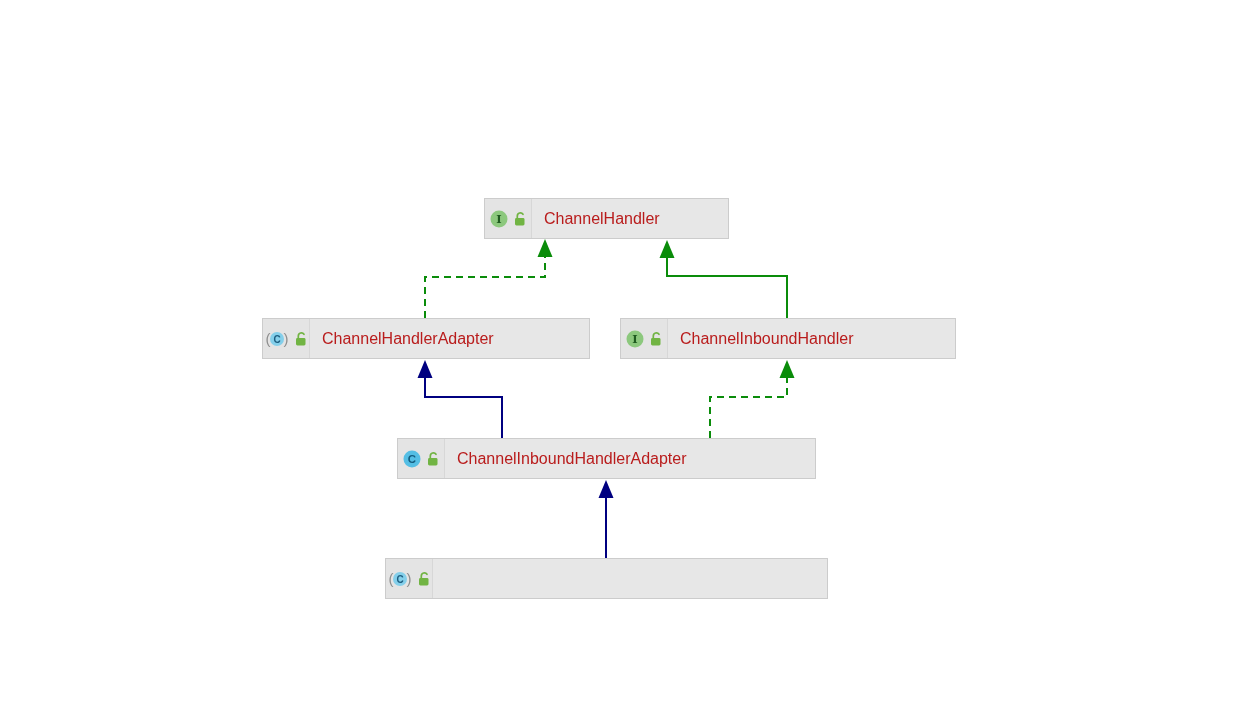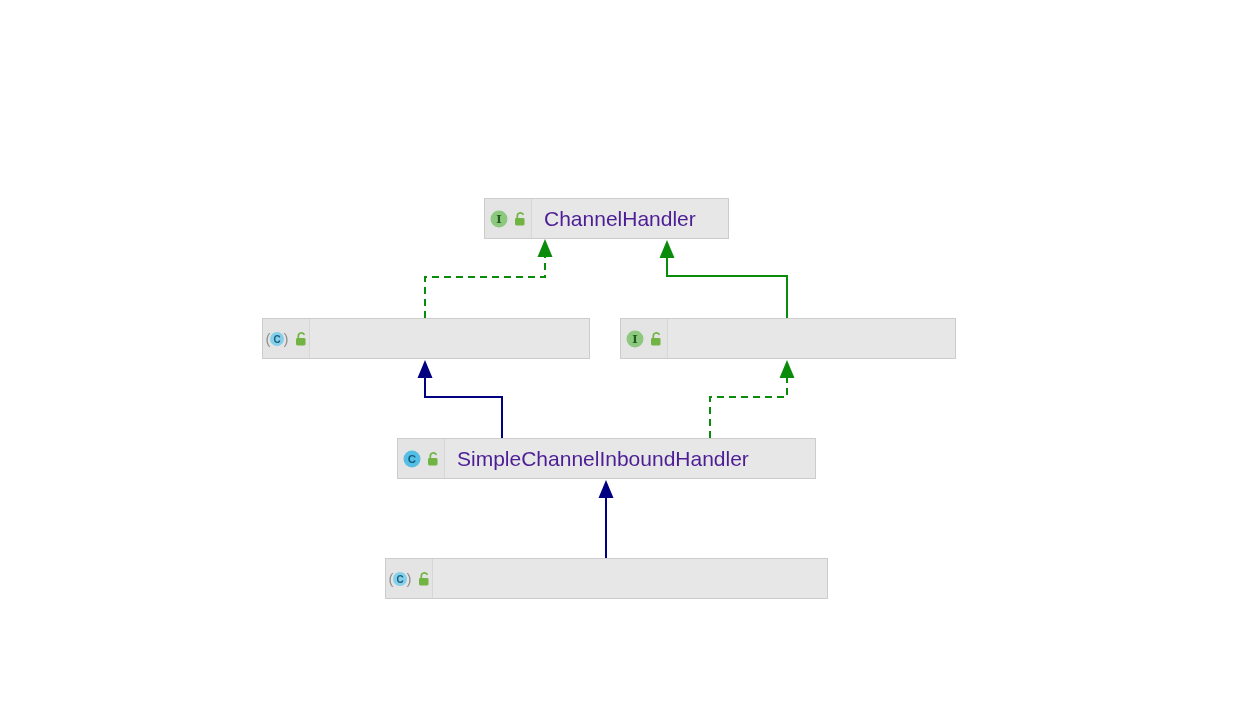--- a/index.html
+++ b/index.html
@@ -41,22 +41,22 @@
     gap: 3px;
     border-right: 1px solid #d7d7d7;
     background: #e4e4e4;
   }
   .node-label {
     flex: 1;
     display: flex;
     align-items: center;
     padding-left: 12px;
     padding-right: 16px;
-    font-size: 21px;
-    color: #4c1d95;
+    font-size: 16px;
+    color: #b91c1c;
     white-space: nowrap;
     overflow: hidden;
   }
   .n1 { left: 484px; top: 198px; width: 245px; }
   .n2 { left: 262px; top: 318px; width: 328px; }
   .n3 { left: 620px; top: 318px; width: 336px; }
   .n4 { left: 397px; top: 438px; width: 419px; }
   .n5 { left: 385px; top: 558px; width: 443px; }
   svg.icon { display: block; }
 </style>
@@ -113,47 +113,49 @@
         <text x="0.5" y="13.8" font-family="'Liberation Sans',sans-serif" font-size="15" fill="#8f8f8f">(</text>
         <text x="18.5" y="13.8" font-family="'Liberation Sans',sans-serif" font-size="15" fill="#8f8f8f">)</text>
         <circle cx="12" cy="9" r="7" fill="#84cfea"></circle>
         <text x="12" y="12.6" text-anchor="middle" font-family="'Liberation Sans',sans-serif" font-size="10" font-weight="bold" fill="#1d5e80">C</text>
       </svg>
       <svg class="icon" width="16" height="16" viewBox="0 0 16 16">
         <path d="M6.3 7 V4.9 A3.1 3.1 0 0 1 12 3.3" fill="none" stroke="#71b443" stroke-width="1.7" stroke-linecap="round"></path>
         <rect x="4" y="7" width="9.5" height="7.5" rx="1.4" fill="#71b443"></rect>
       </svg>
     </div>
+    <div class="node-label">ChannelHandlerAdapter</div>
   </div>
 
   <div class="node n3">
     <div class="node-icons">
       <svg class="icon" width="18" height="18" viewBox="0 0 18 18">
         <circle cx="9" cy="9" r="8.5" fill="#8cc87d"></circle>
         <text x="9" y="13.2" text-anchor="middle" font-family="'DejaVu Serif',serif" font-size="11.5" font-weight="bold" fill="#1f5b1f">I</text>
       </svg>
       <svg class="icon" width="16" height="16" viewBox="0 0 16 16">
         <path d="M6.3 7 V4.9 A3.1 3.1 0 0 1 12 3.3" fill="none" stroke="#71b443" stroke-width="1.7" stroke-linecap="round"></path>
         <rect x="4" y="7" width="9.5" height="7.5" rx="1.4" fill="#71b443"></rect>
       </svg>
     </div>
+    <div class="node-label">ChannelInboundHandler</div>
   </div>
 
   <div class="node n4">
     <div class="node-icons">
       <svg class="icon" width="18" height="18" viewBox="0 0 18 18">
         <circle cx="9" cy="9" r="8.5" fill="#54bee4"></circle>
         <text x="9" y="13.2" text-anchor="middle" font-family="'Liberation Sans',sans-serif" font-size="11.5" font-weight="bold" fill="#135c7e">C</text>
       </svg>
       <svg class="icon" width="16" height="16" viewBox="0 0 16 16">
         <path d="M6.3 7 V4.9 A3.1 3.1 0 0 1 12 3.3" fill="none" stroke="#71b443" stroke-width="1.7" stroke-linecap="round"></path>
         <rect x="4" y="7" width="9.5" height="7.5" rx="1.4" fill="#71b443"></rect>
       </svg>
     </div>
-    <div class="node-label">SimpleChannelInboundHandler</div>
+    <div class="node-label">ChannelInboundHandlerAdapter</div>
   </div>
 
   <div class="node n5">
     <div class="node-icons">
       <svg class="icon" width="24" height="18" viewBox="0 0 24 18">
         <text x="0.5" y="13.8" font-family="'Liberation Sans',sans-serif" font-size="15" fill="#8f8f8f">(</text>
         <text x="18.5" y="13.8" font-family="'Liberation Sans',sans-serif" font-size="15" fill="#8f8f8f">)</text>
         <circle cx="12" cy="9" r="7" fill="#84cfea"></circle>
         <text x="12" y="12.6" text-anchor="middle" font-family="'Liberation Sans',sans-serif" font-size="10" font-weight="bold" fill="#1d5e80">C</text>
       </svg>

